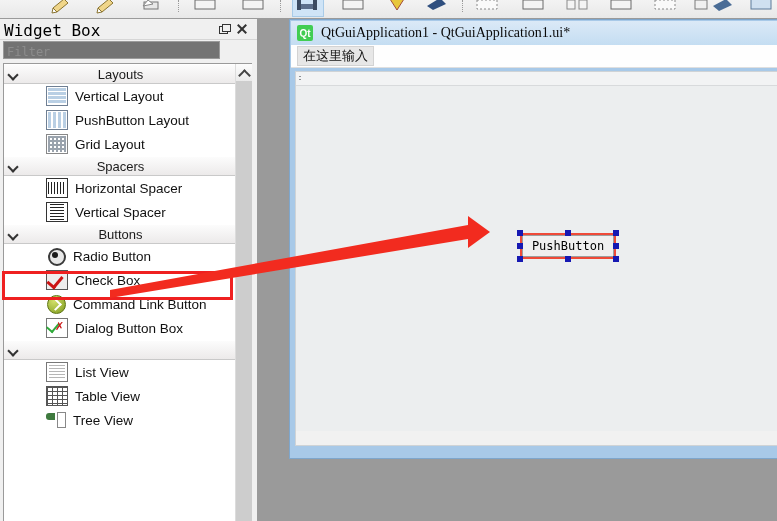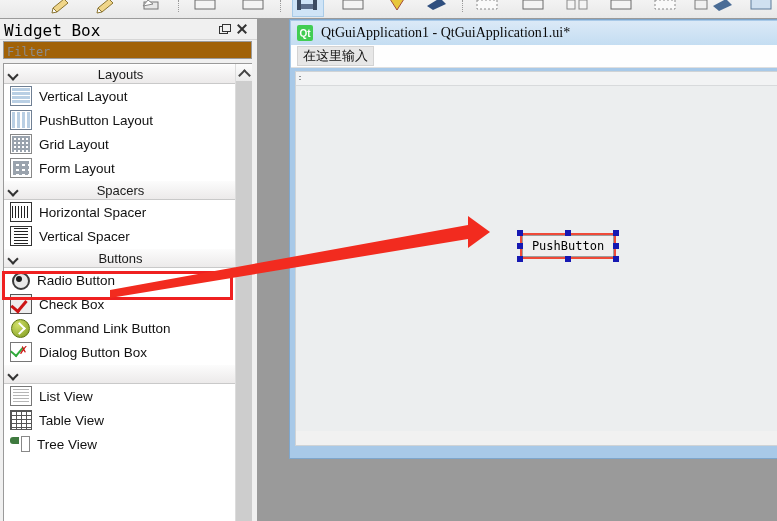--- a/index.html
+++ b/index.html
@@ -62,22 +62,22 @@
   }
   .wb-close::before, .wb-close::after {
     content: ""; position: absolute; left: 1px; top: 6px;
     width: 12px; height: 2px; background: #333;
   }
   .wb-close::before { transform: rotate(45deg); }
   .wb-close::after  { transform: rotate(-45deg); }
 
   
   .wb-filter {
-    position: absolute; left: 3px; top: 22px; width: 249px; height: 18px;
-    background: #a16207; border: 1px solid #9a9a9a;
+    position: absolute; left: 3px; top: 22px; width: 217px; height: 18px;
+    background: #737373; border: 1px solid #9a9a9a;
     box-sizing: border-box;
   }
   .wb-filter input {
     width: 100%; height: 100%; border: 0; outline: 0;
     font-family: "DejaVu Sans Mono", monospace; font-size: 12px;
     padding: 0 3px; box-sizing: border-box; background: transparent;
     color: #000;
   }
   .wb-filter input::placeholder { color: #8c8c8c; opacity: 1; }
 
@@ -103,21 +103,21 @@
   }
   .cat .chev::before {
     content: ""; position: absolute; left: 0; top: 1px;
     width: 6px; height: 6px;
     border-left: 2px solid #333; border-bottom: 2px solid #333;
     transform: rotate(-45deg);
   }
   .item {
     position: relative; height: 24px; display: flex; align-items: center;
     background: #fff; cursor: pointer; padding-left: 6px;
-    font-size: 13.5px; color: #111;
+    font-size: 13.5px; color: #111; margin-left: 36px;
   }
   .item .ico {
     width: 20px; height: 18px; margin-right: 7px; position: relative;
     flex: 0 0 20px;
   }
   .item .lbl { white-space: nowrap; }
 
   
   .ico-vlayout { background:#fff; border:1px solid #6f7f93; }
   .ico-vlayout::after{content:"";position:absolute;left:1px;top:1px;right:1px;bottom:1px;
@@ -428,24 +428,20 @@
           <span class="lbl">Vertical Layout</span>
         </div>
         <div class="item">
           <span class="ico ico-hlayout"></span>
           <span class="lbl">PushButton Layout</span>
         </div>
         <div class="item">
           <span class="ico ico-grid"></span>
           <span class="lbl">Grid Layout</span>
         </div>
-        <div class="item">
-          <span class="ico ico-form"></span>
-          <span class="lbl">Form Layout</span>
-        </div>
 
         <div class="cat">
           <span class="chev"></span>
           <span>Spacers</span>
         </div>
         <div class="item">
           <span class="ico ico-hspacer"></span>
           <span class="lbl">Horizontal Spacer</span>
         </div>
         <div class="item">

